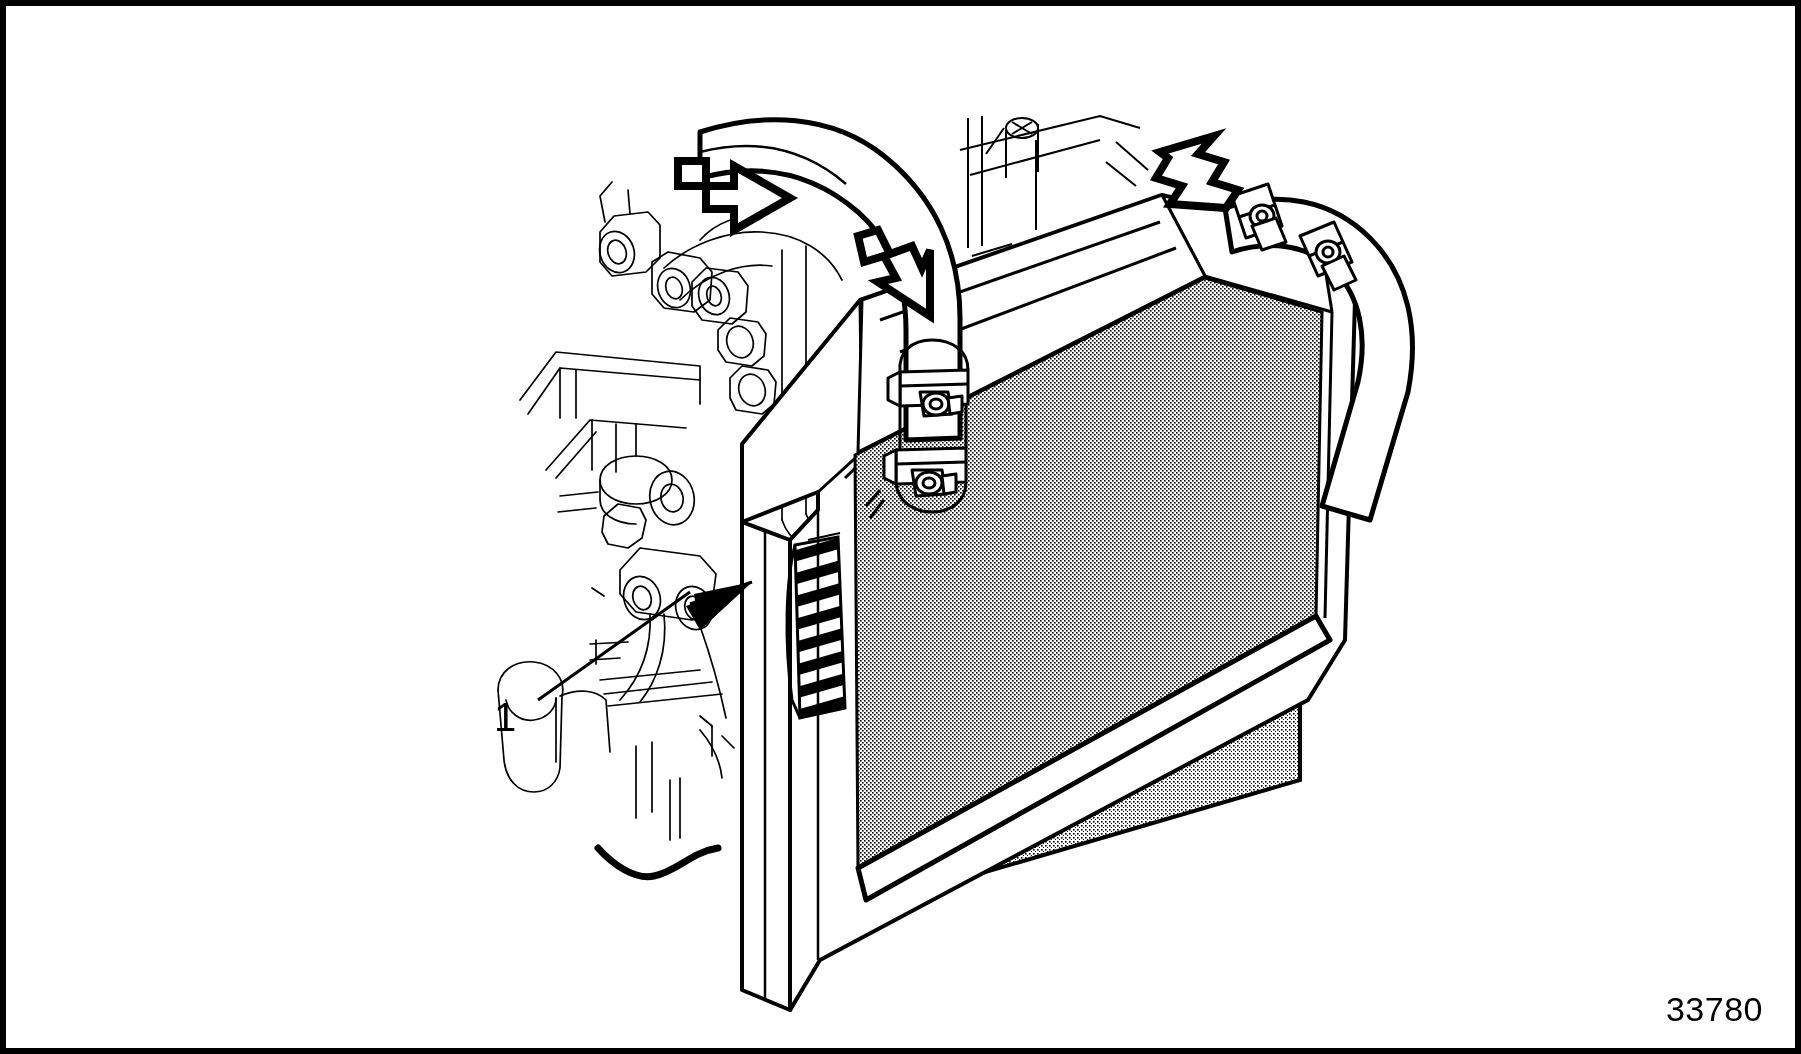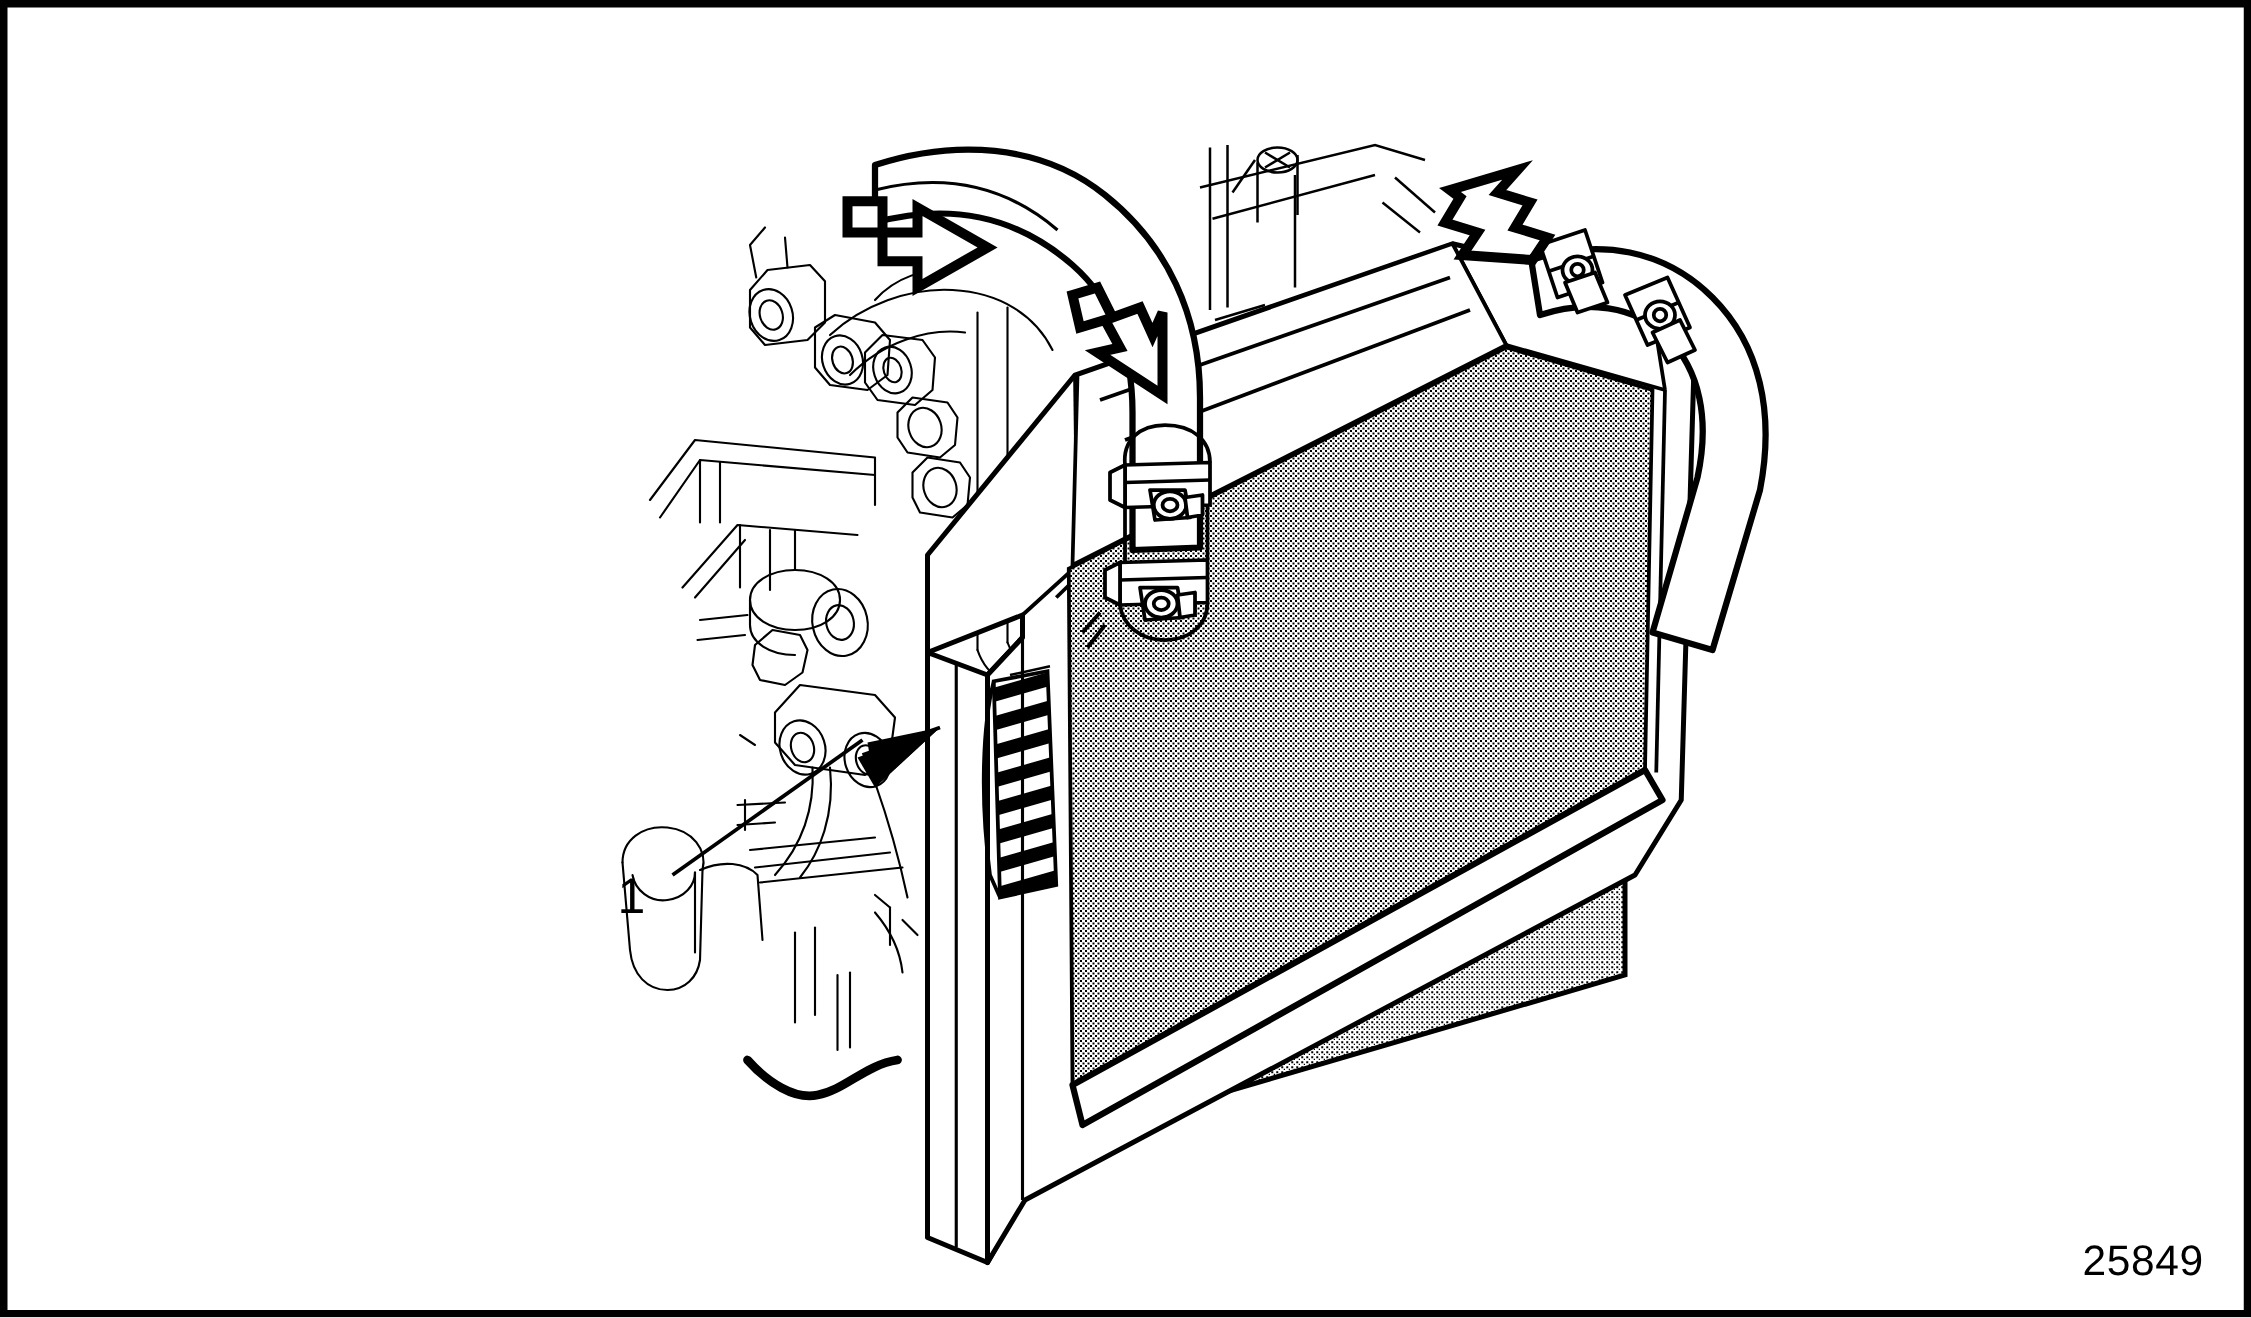--- a/index.html
+++ b/index.html
@@ -311,15 +311,15 @@
       <path d="M 790,540 L 790,1010"></path>
       <path d="M 818,510 L 818,960"></path>
     </g>
 
   </svg>
 
   <div id="figure-frame"></div>
 
   <div class="callout-label" style="left:494px; top:697px;">1</div>
 
-  <div class="fig-number">25849</div>
+  <div class="fig-number">33780</div>
 
 </div>
 
 </body></html>

